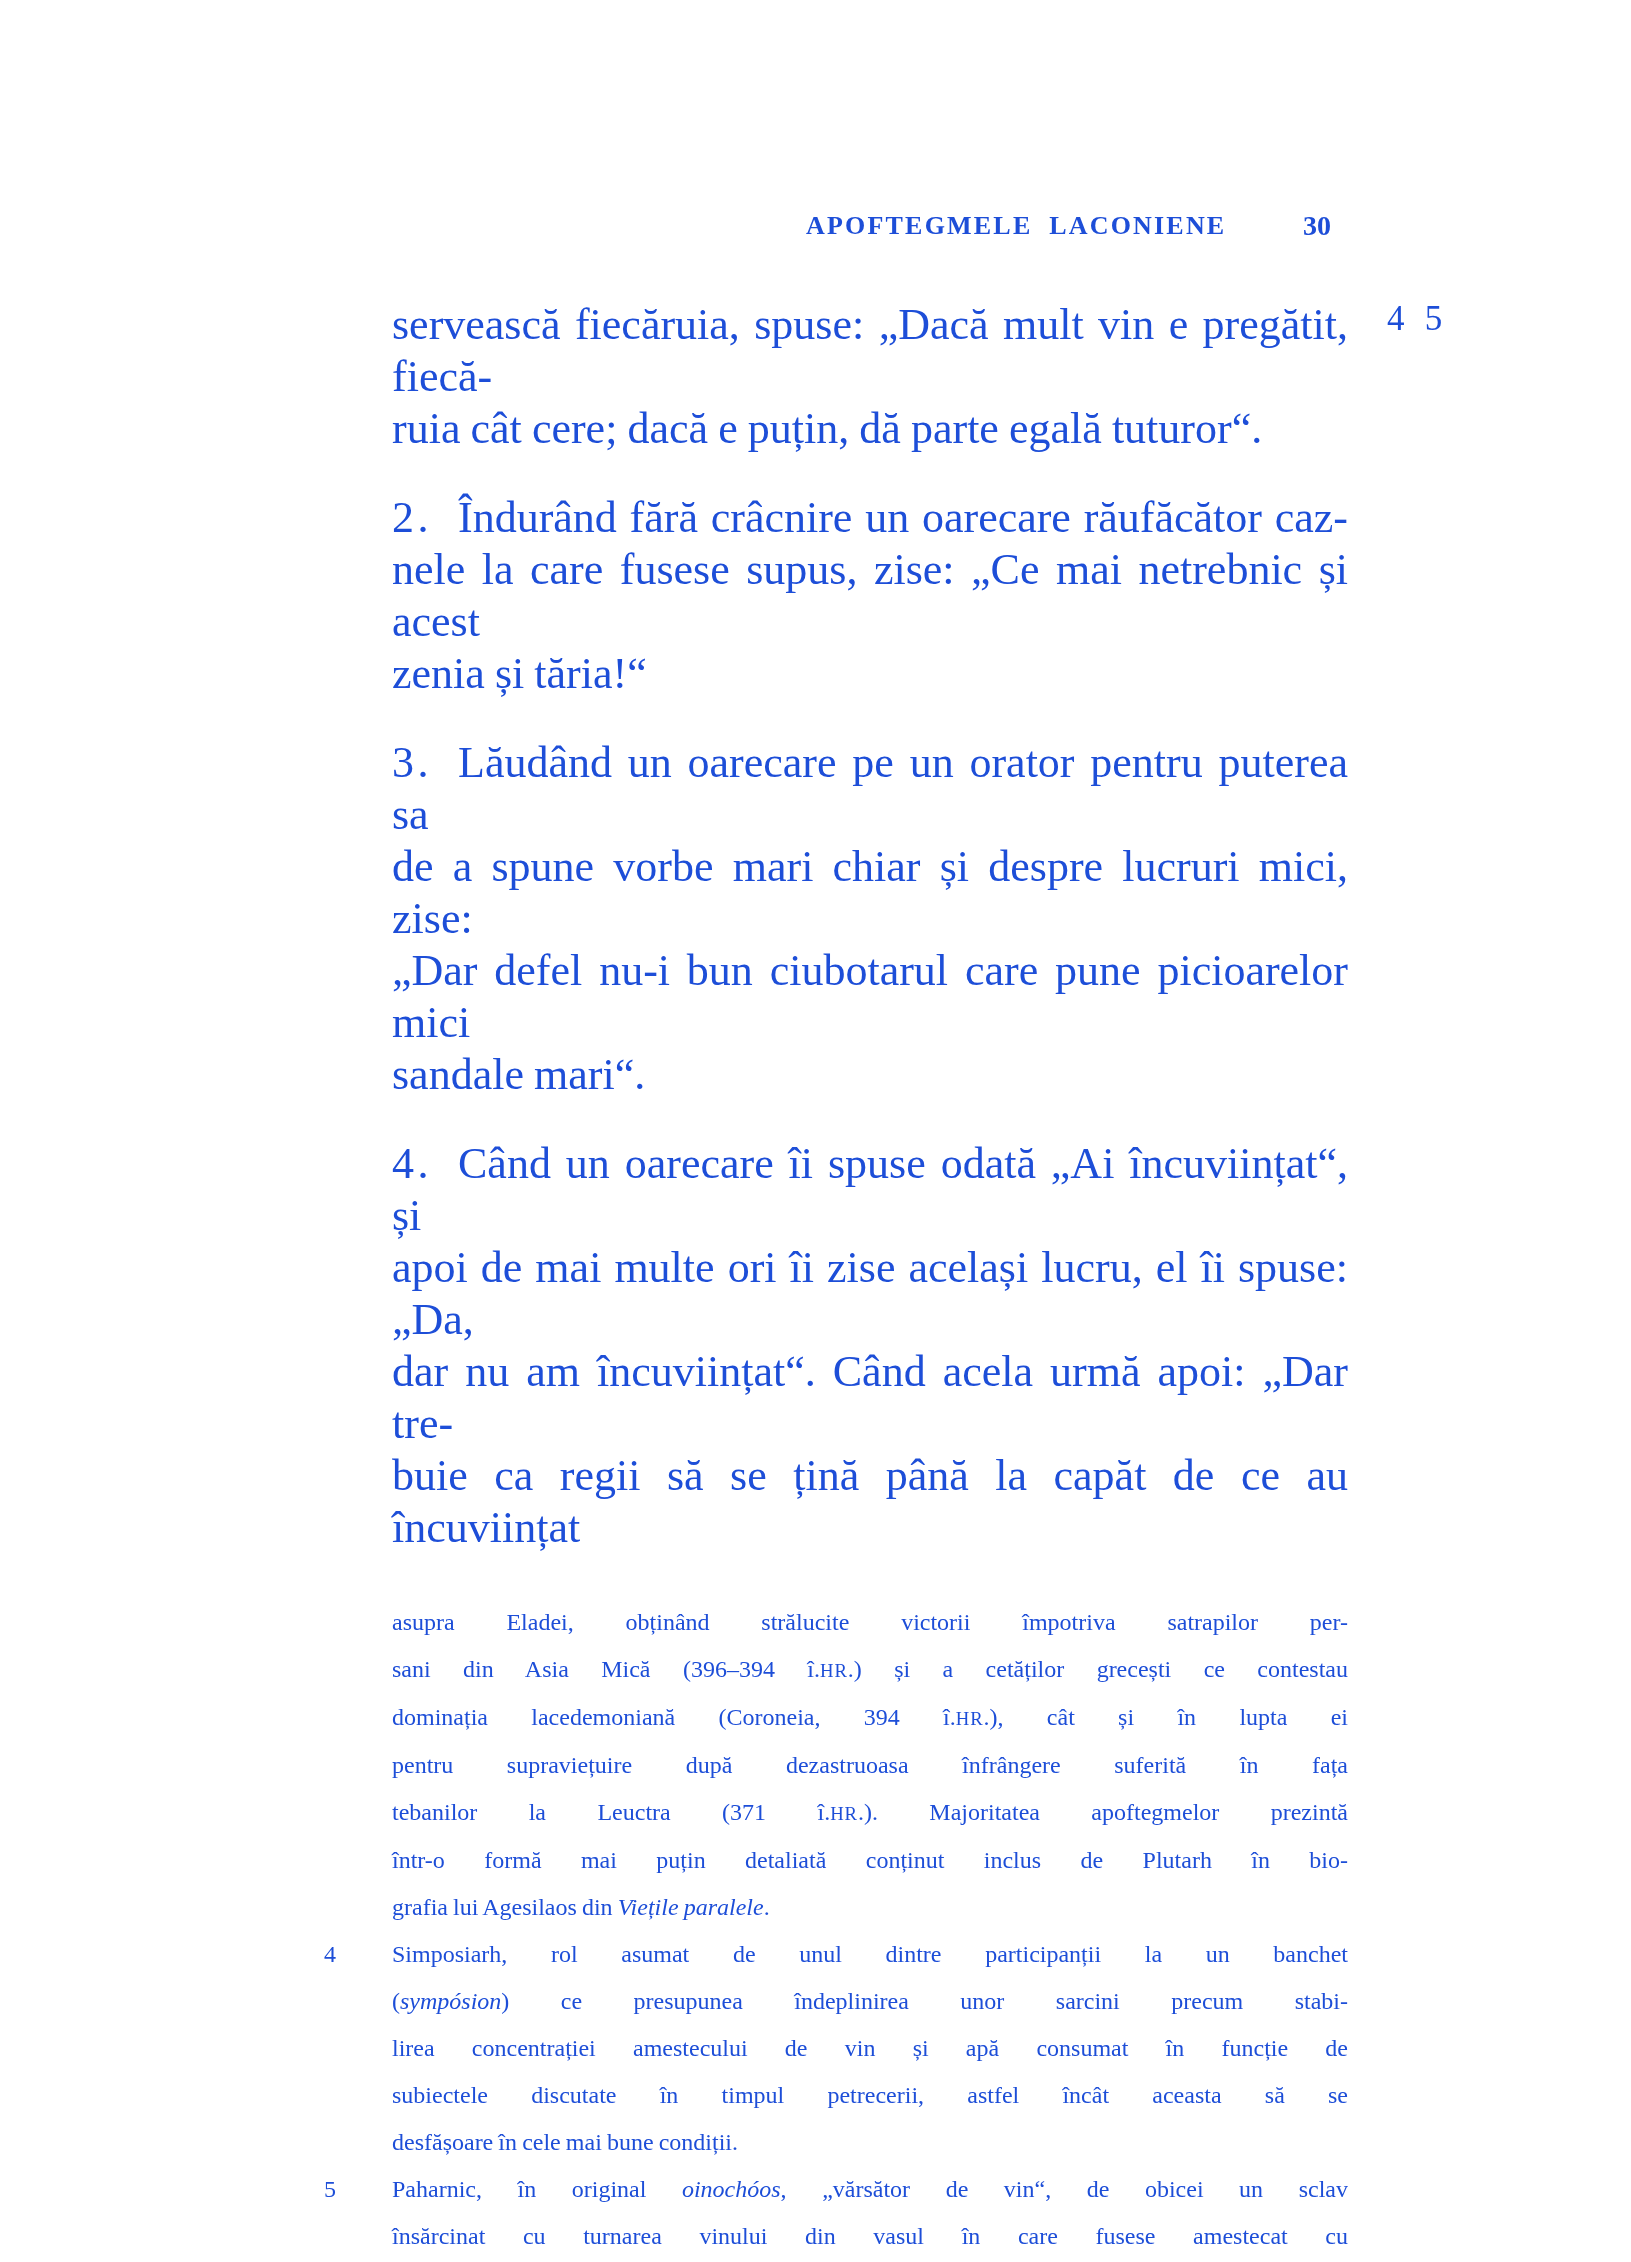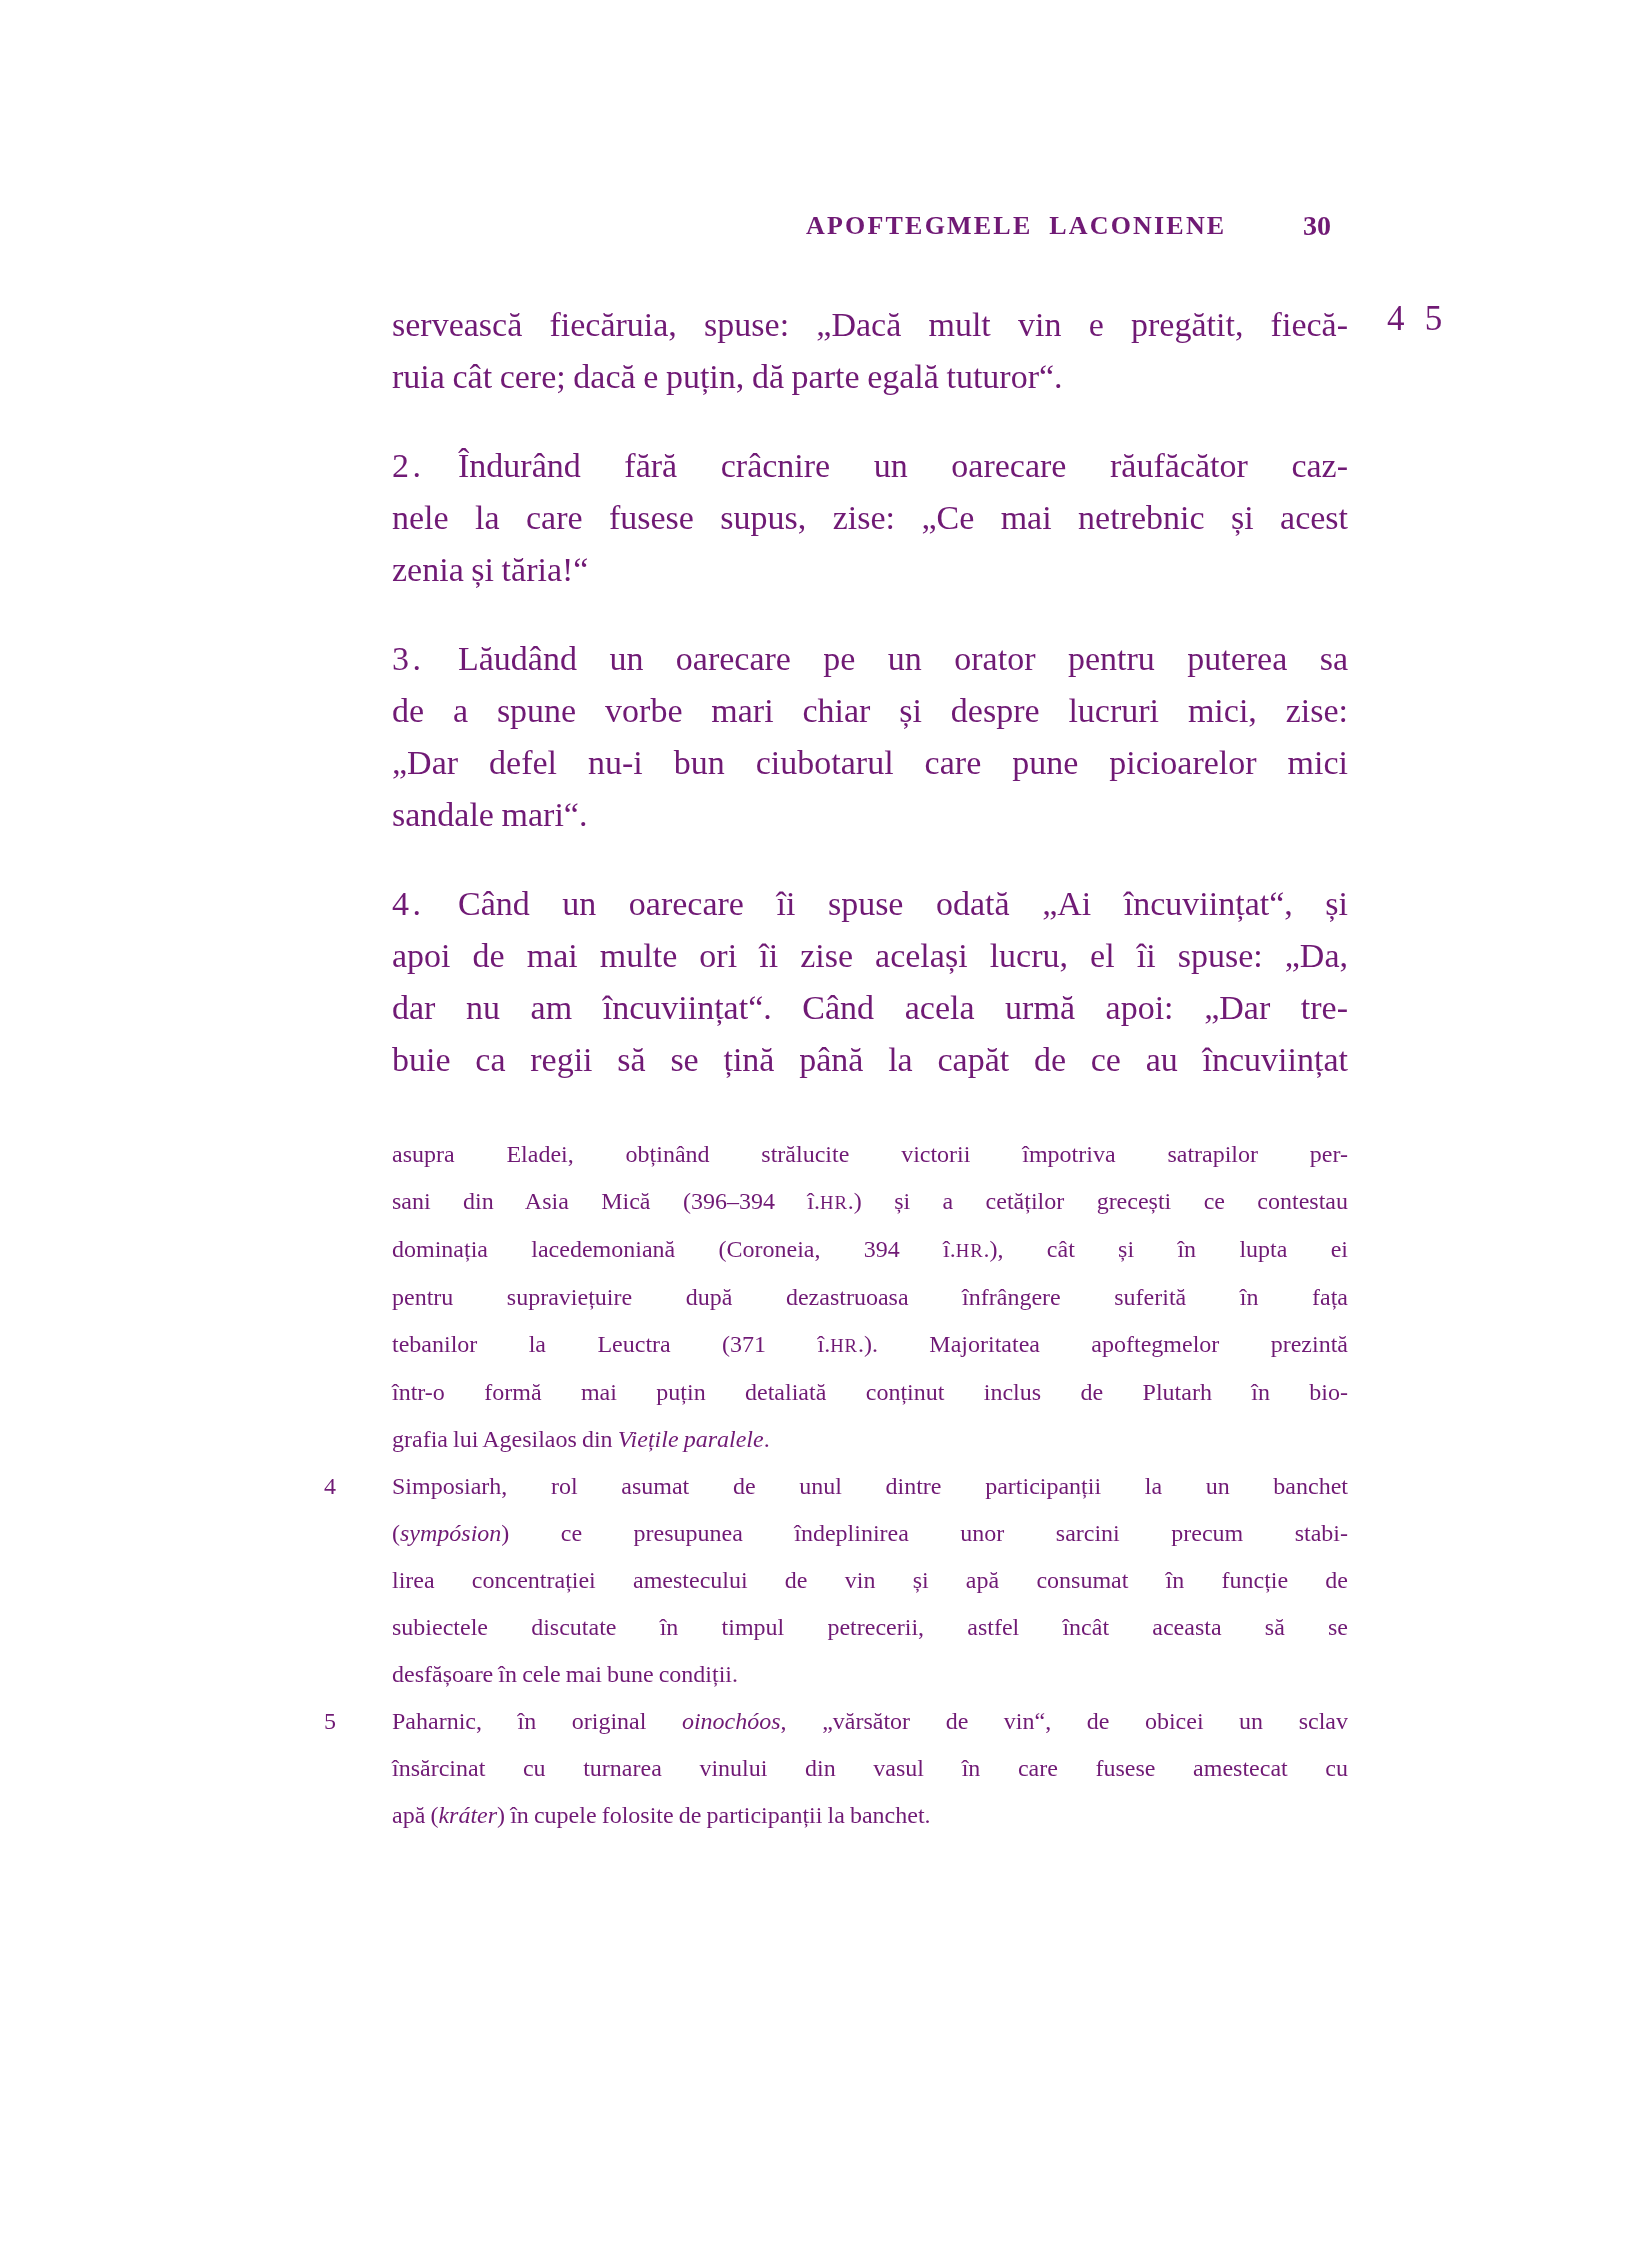--- a/index.html
+++ b/index.html
@@ -1,21 +1,21 @@
 <!DOCTYPE html>
 <html style="font-size:14.3px"><head>
 <meta charset="utf-8">
 <style>
   html, body { margin: 0; padding: 0; background: #e9e9e9; }
   .page {
     position: relative;
     width: 1632px;
     height: 2263px;
     background: #ffffff;
-    color: #701a75;
+    color: #1d4ed8;
     font-family: "Liberation Serif", "DejaVu Serif", serif;
     overflow: hidden;
     text-decoration: underline;
   }
   
   .head-title {
     position: absolute;
     left: 806px;
     top: 213px;
     font-size: 26px;
@@ -43,21 +43,21 @@
     word-spacing: 11.6px;
     white-space: nowrap;
   }
   
   .main-col {
     position: absolute;
     left: 392px;
     top: 299px;
     width: 956px;
   }
-  .body-text { font-size: 34px; line-height: 52px; }
+  .body-text { font-size: 44px; line-height: 52px; }
   .body-text .para + .para { margin-top: 37px; }
   .line {
     text-align: justify;
     text-align-last: justify;
     word-spacing: -0.9px;
   }
   .line.last { text-align-last: left; }
   .num {
     display: inline-block;
     width: 66px;

